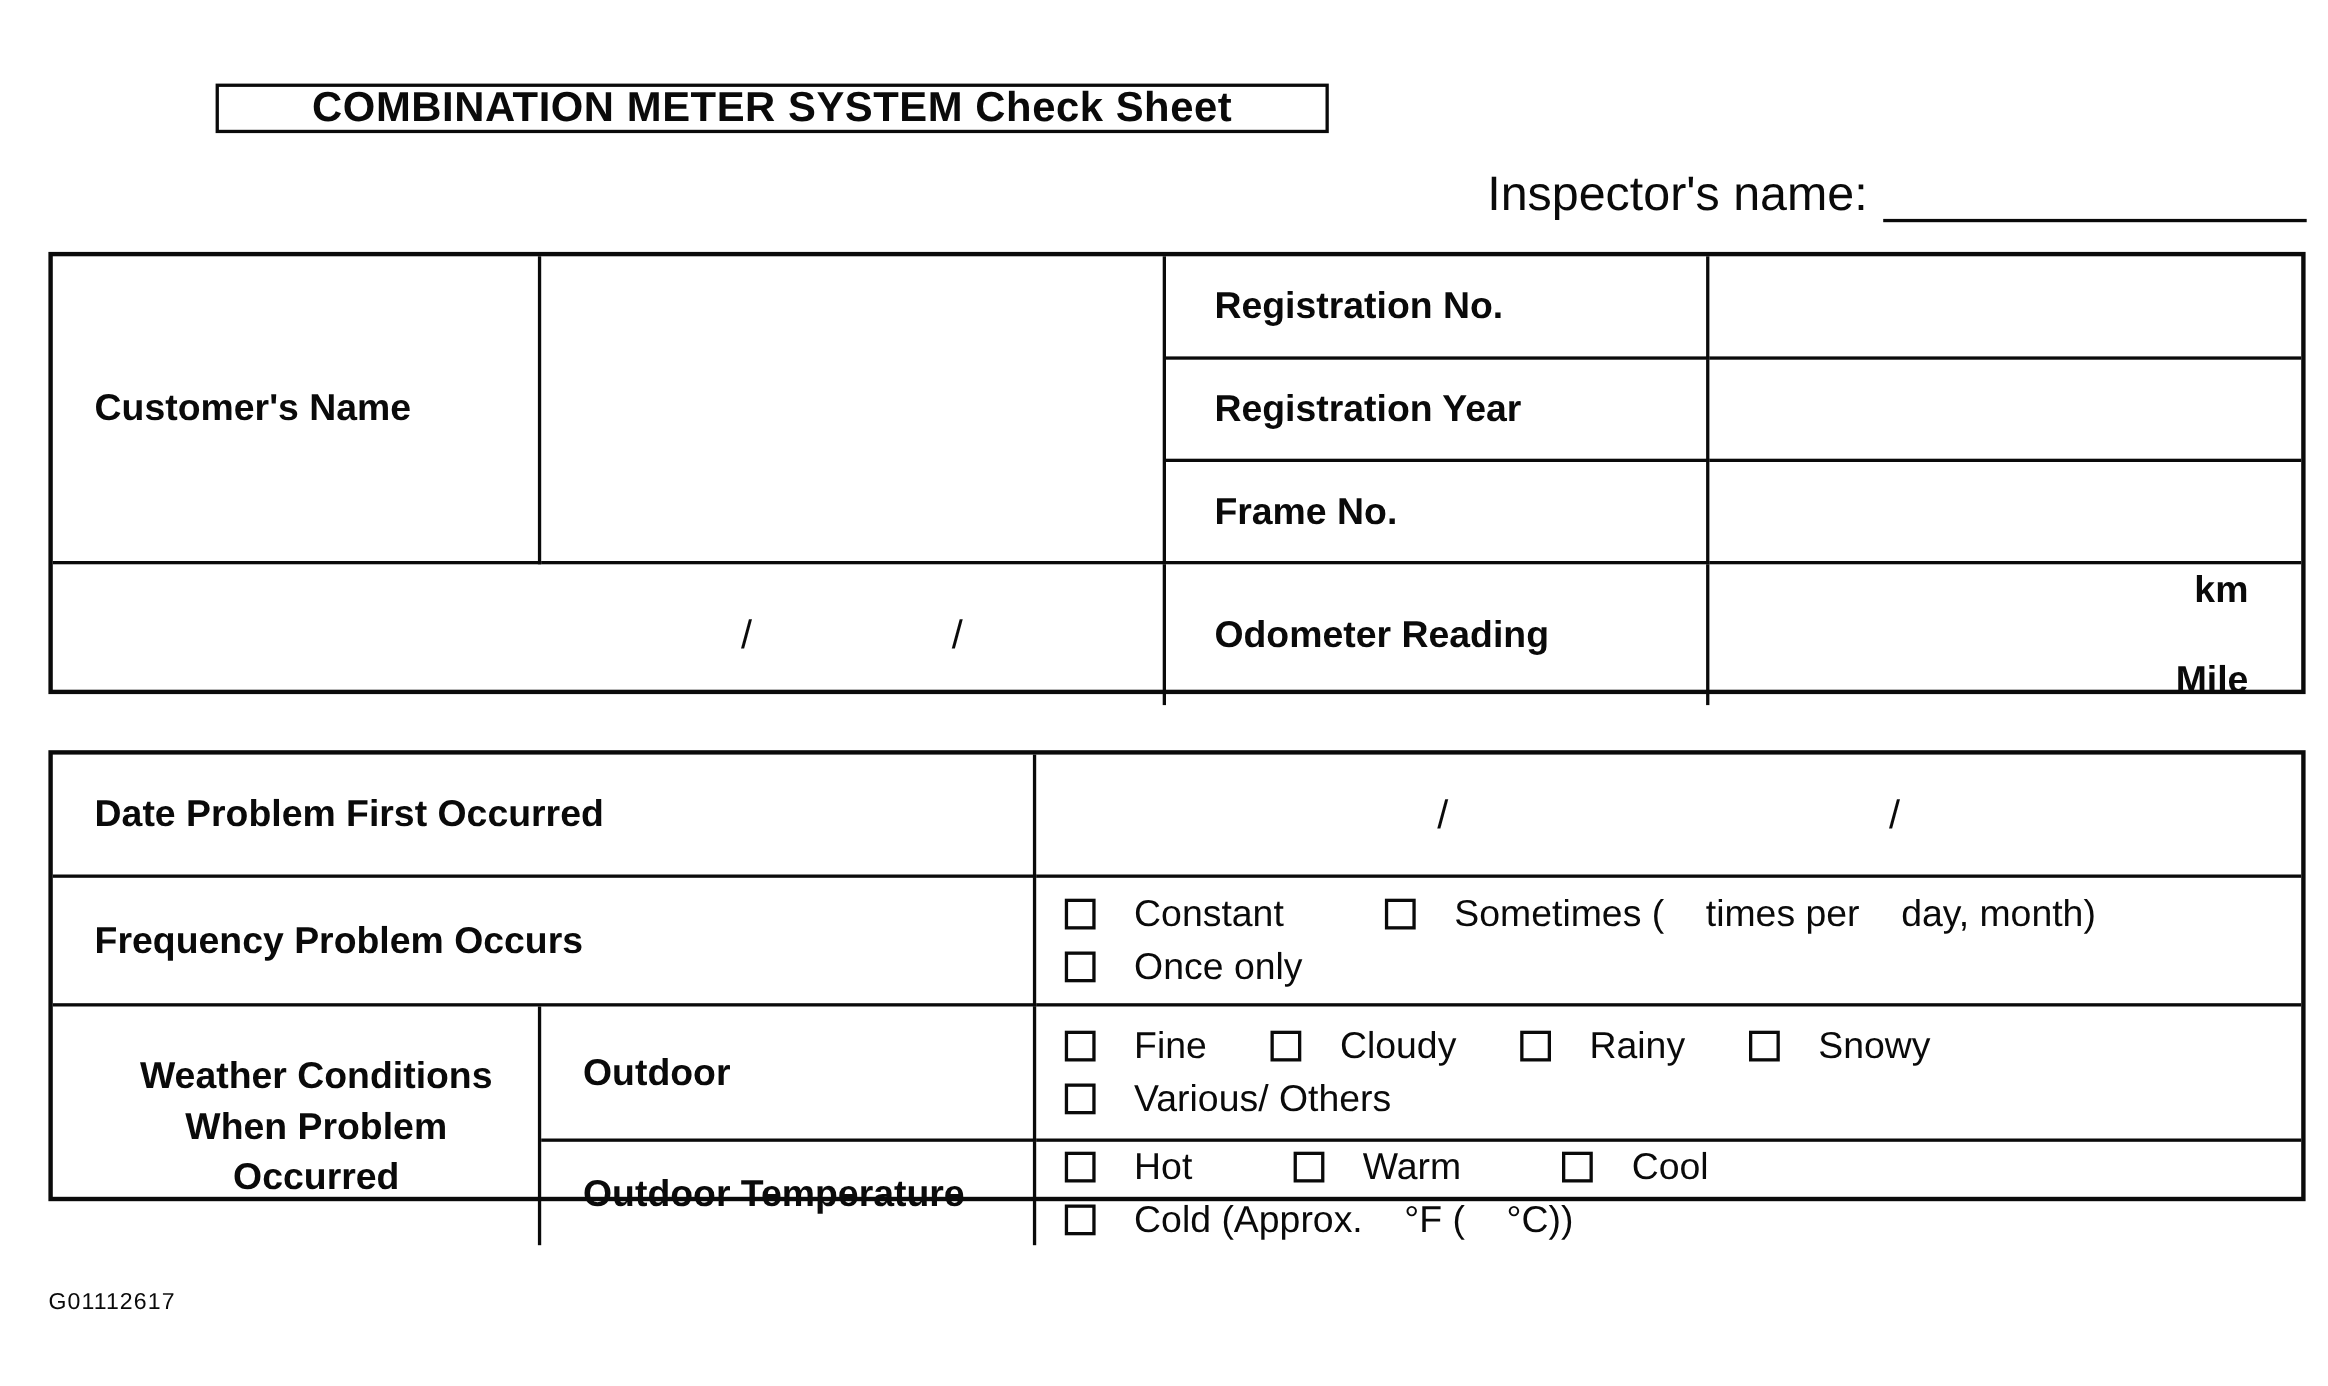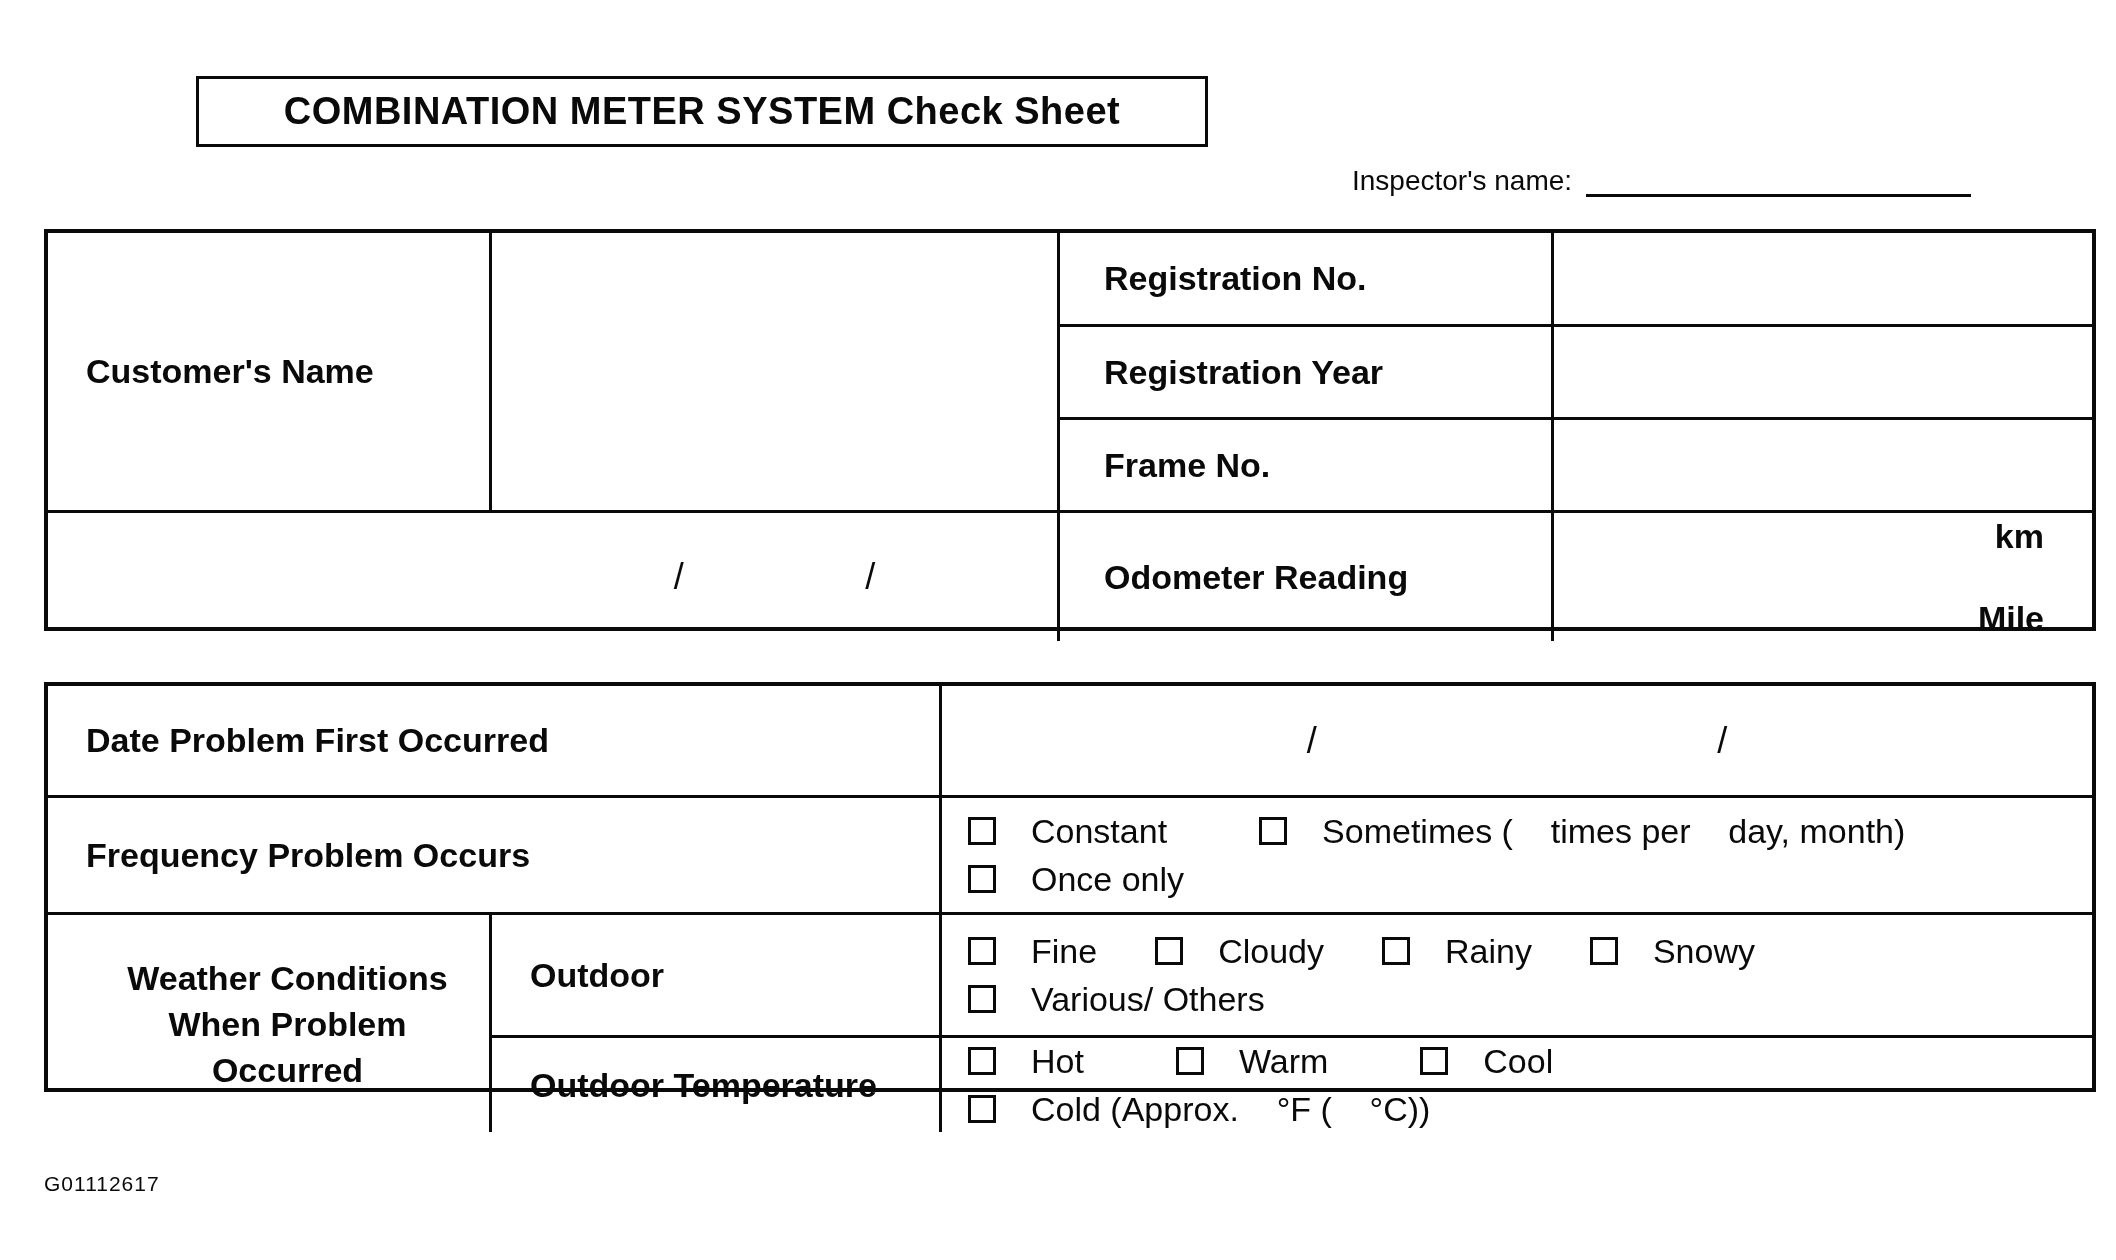--- a/index.html
+++ b/index.html
@@ -10,33 +10,33 @@
     background: #ffffff;
     font-family: "Liberation Sans", sans-serif;
     color: #0a0a0a;
     overflow: hidden;
   }
 
   
   .title-box {
     position: absolute;
     left: 196px; top: 76px;
-    width: 1012px; height: 71px;
+    width: 1012px; height: 45px;
     border: 3px solid #0a0a0a;
     display: flex; align-items: center; justify-content: center;
     font-size: 38px; font-weight: bold; letter-spacing: 0.5px;
     box-sizing: border-box;
   }
 
   
   .inspector {
     position: absolute;
     left: 1352px; top: 152px;
     display: flex; align-items: flex-end; gap: 14px;
-    font-size: 28px;
+    font-size: 44px;
   }
   .inspector-line {
     display: inline-block;
     width: 385px; height: 42px;
     border-bottom: 3px solid #0a0a0a;
   }
 
   
   .cell {
     box-sizing: border-box;

